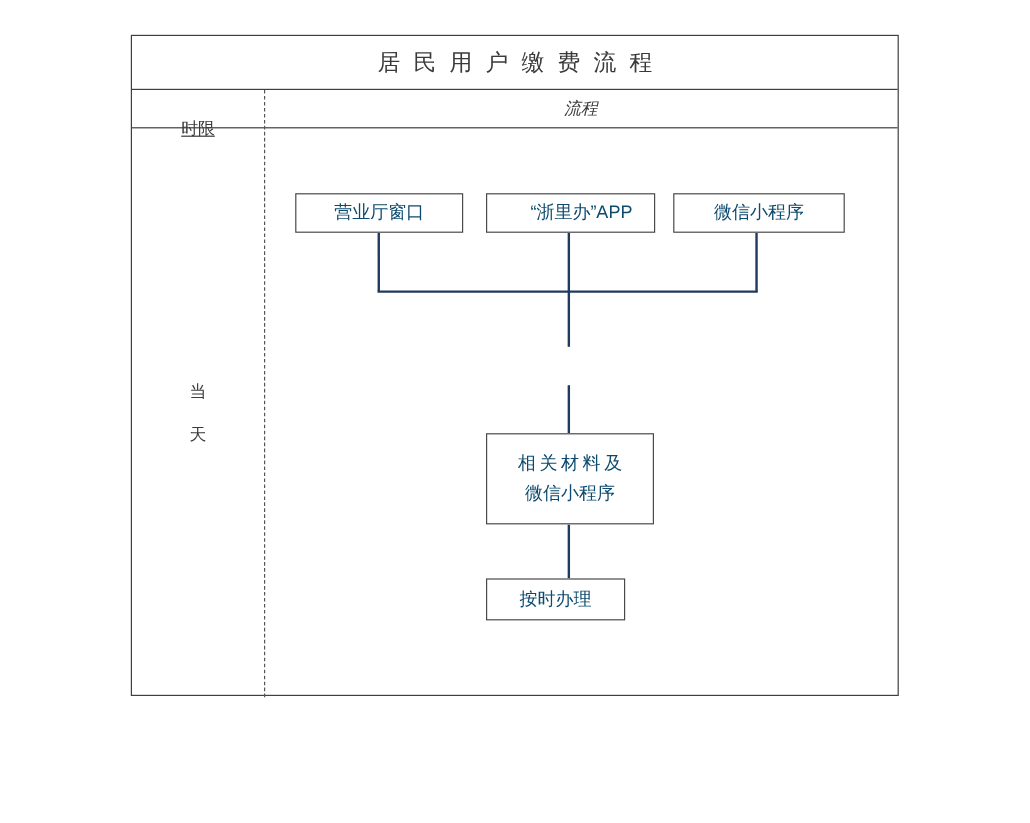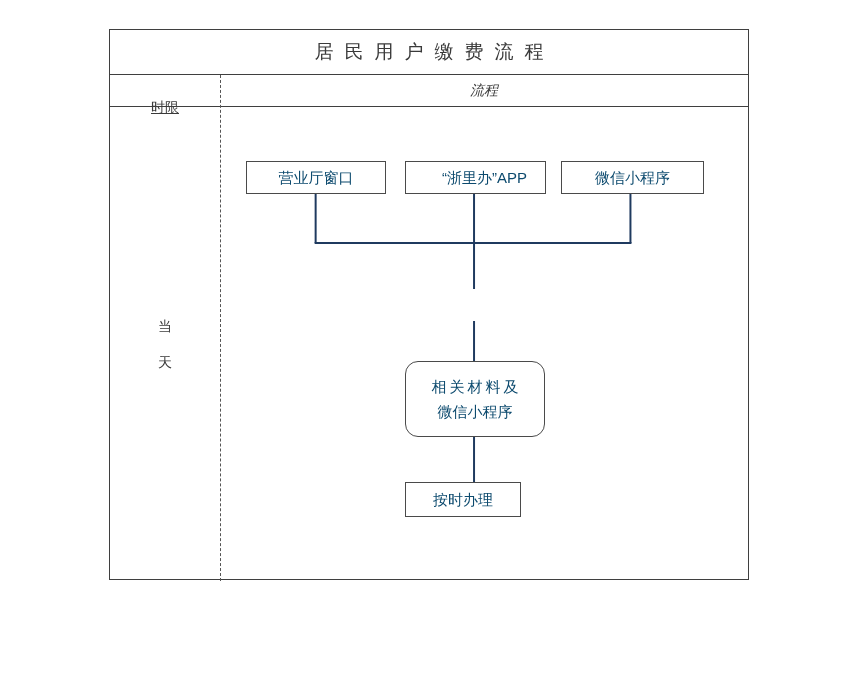--- a/index.html
+++ b/index.html
@@ -144,21 +144,21 @@
   }
   .node .line1, .node .line2 { display: block; line-height: 25px; }
   .sp { letter-spacing: 3px; text-indent: 3px; }
 
   
   #node-hall    { left: 26px;  top: 54px;  width: 140px; height: 33px; }
   #node-app     { left: 185px; top: 54px;  width: 141px; height: 33px; padding-left: 18px; }
   #node-wechat  { left: 341px; top: 54px;  width: 143px; height: 33px; }
 
   #node-accept  { left: 185px; top: 182px; width: 140px; height: 32px; }
-  #node-submit  { left: 185px; top: 254px; width: 140px; height: 76px; border-radius: 13px; }
+  #node-submit  { left: 185px; top: 254px; width: 140px; height: 76px; }
   #node-handle  { left: 185px; top: 375px; width: 116px; height: 35px; }
 
   
   .connectors {
     position: absolute;
     left: 0;
     top: 0;
     width: 100%;
     height: 100%;
     pointer-events: none;

